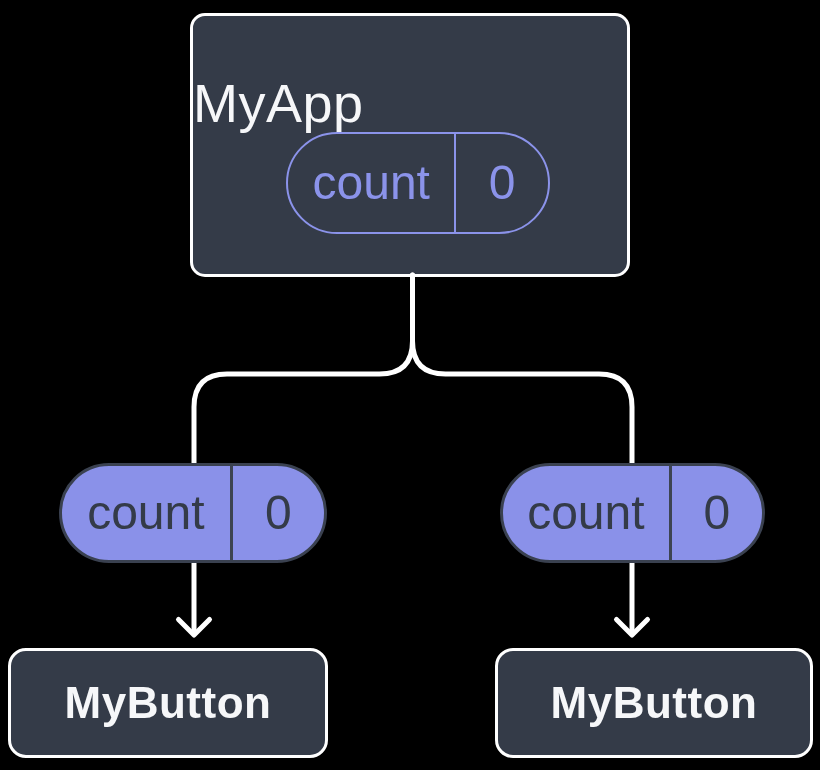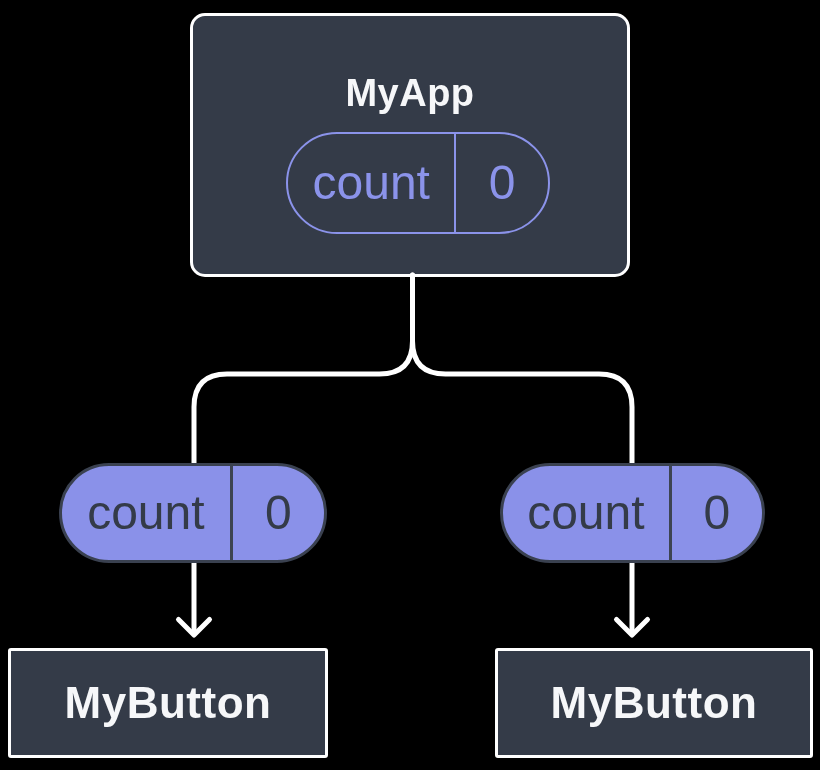--- a/index.html
+++ b/index.html
@@ -29,28 +29,28 @@
     top: 13px;
     width: 440px;
     height: 264px;
     border-radius: 15px;
   }
   .root-title {
     position: absolute;
     top: 55px;
     left: 0;
     width: 100%;
-    text-align: center;
-    font-size: 38px;
-    font-weight: 700;
+    text-align: left;
+    font-size: 54px;
+    font-weight: 400;
     line-height: 1.2;
     letter-spacing: 0.5px;
   }
   .leaf-box {
-    border-radius: 3px;
+    border-radius: 18px;
     display: flex;
     align-items: center;
     justify-content: center;
     font-size: 44px;
     font-weight: 600;
     letter-spacing: 0.5px;
   }
   .leaf-left  { left: 8px;   top: 648px; width: 320px; height: 110px; }
   .leaf-right { left: 495px; top: 648px; width: 318px; height: 110px; }
 

